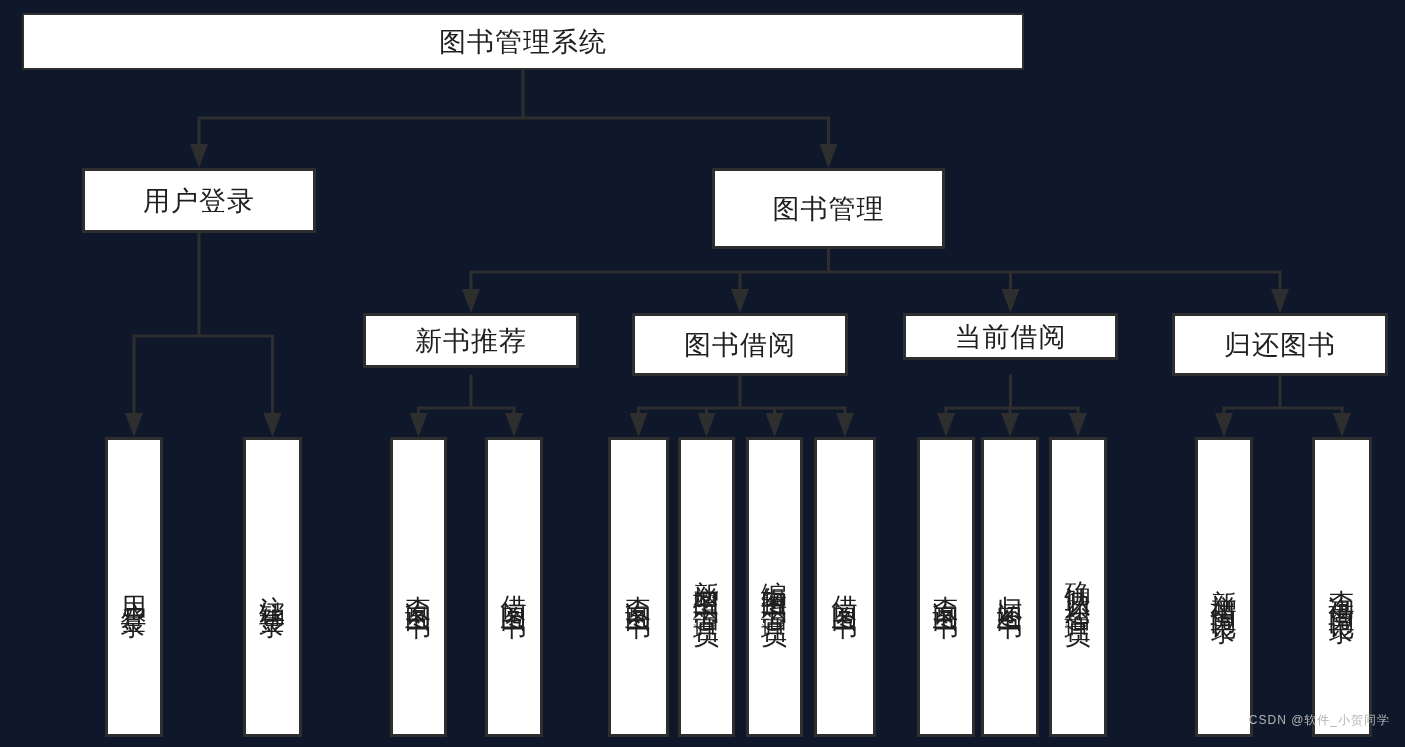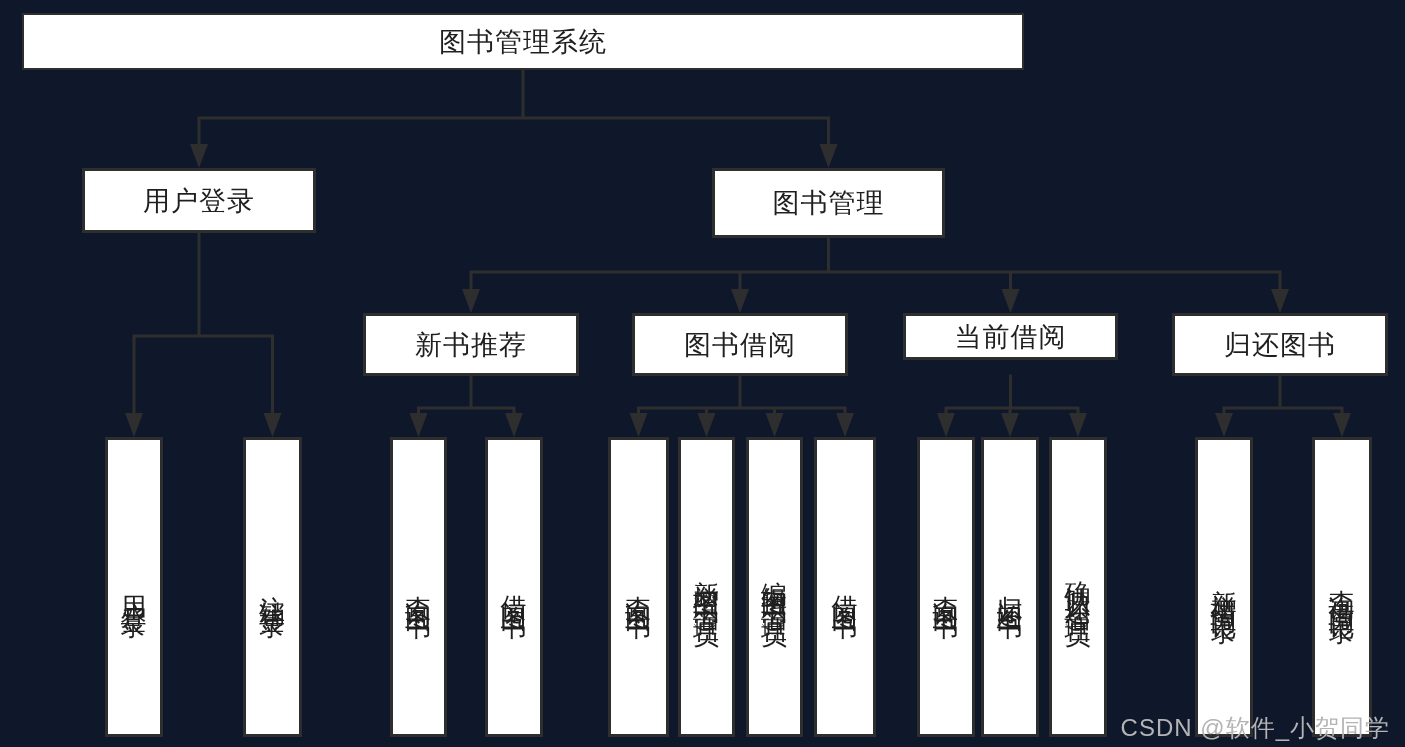--- a/index.html
+++ b/index.html
@@ -30,21 +30,21 @@
     writing-mode:vertical-rl;
     text-orientation:mixed;
     font-size:26px;
     letter-spacing:6px;
     line-height:1;
     color:#1f1f1f;
   }
   .watermark{
     position:absolute;
     right:15px;top:712px;
-    font-size:24px;
+    font-size:12px;
     letter-spacing:1px;
     color:#b4b4b4;
     white-space:nowrap;
     z-index:5;
   }
 </style>
 </head>
 <body>
 
 <div class="canvas">
@@ -72,25 +72,25 @@
       <polygon points="1333,413 1351,413 1342,437" fill="#2e2e2e"></polygon>
     </svg>
 
   <div class="node root" style="left:22px;top:13px;width:1002px;height:57px">
     <span class="h-label">图书管理系统</span>
   </div>
 
   <div class="node" style="left:82px;top:168px;width:234px;height:65px">
     <span class="h-label">用户登录</span>
   </div>
-  <div class="node" style="left:712px;top:168px;width:233px;height:70px">
+  <div class="node" style="left:712px;top:168px;width:233px;height:81px">
     <span class="h-label">图书管理</span>
   </div>
 
-  <div class="node" style="left:363px;top:313px;width:216px;height:63px">
+  <div class="node" style="left:363px;top:313px;width:216px;height:55px">
     <span class="h-label">新书推荐</span>
   </div>
   <div class="node" style="left:632px;top:313px;width:216px;height:63px">
     <span class="h-label">图书借阅</span>
   </div>
   <div class="node" style="left:903px;top:313px;width:215px;height:47px">
     <span class="h-label">当前借阅</span>
   </div>
   <div class="node" style="left:1172px;top:313px;width:216px;height:63px">
     <span class="h-label">归还图书</span>

